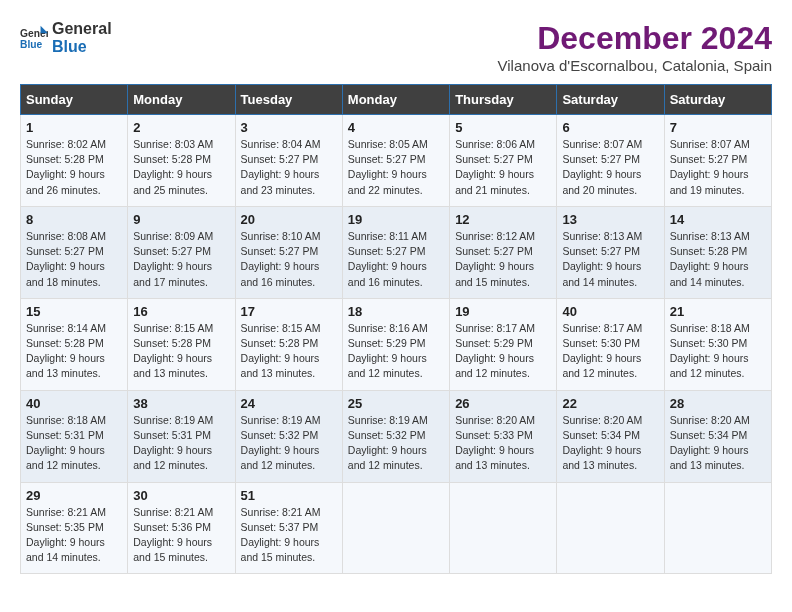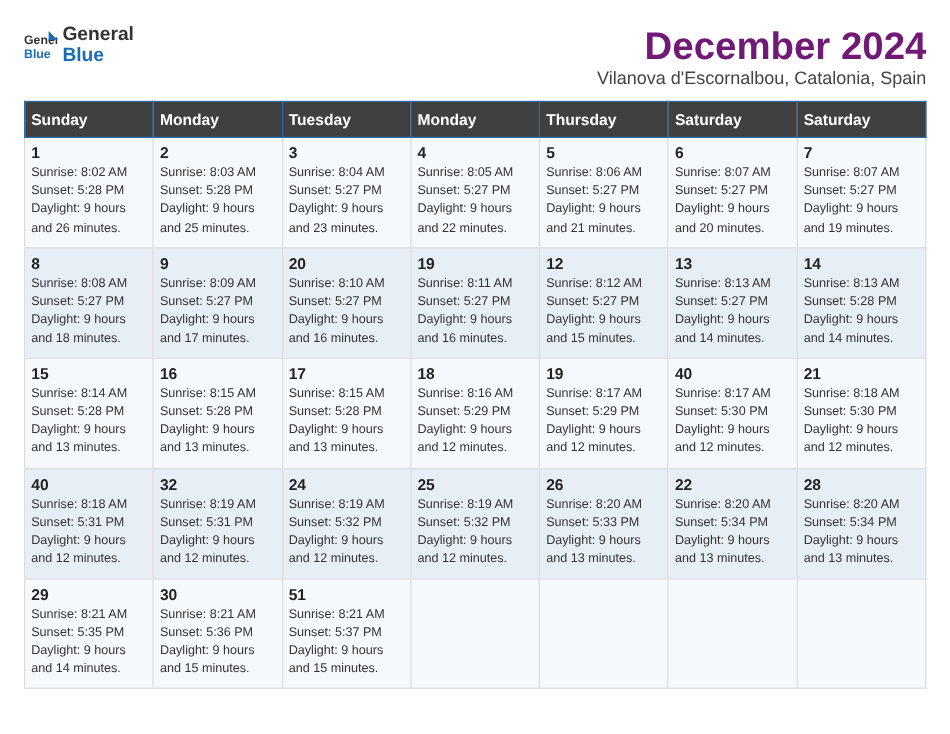--- a/index.html
+++ b/index.html
@@ -210,21 +210,21 @@
         <span class="day-number">21</span>
         <span class="day-info">Sunrise: 8:18 AM<br>Sunset: 5:30 PM<br>Daylight: 9 hours<br>and 12 minutes.</span>
       </td>
       </tr>
       <tr>
         <td>
         <span class="day-number">40</span>
         <span class="day-info">Sunrise: 8:18 AM<br>Sunset: 5:31 PM<br>Daylight: 9 hours<br>and 12 minutes.</span>
       </td>
         <td>
-        <span class="day-number">32</span>
+        <span class="day-number">38</span>
         <span class="day-info">Sunrise: 8:19 AM<br>Sunset: 5:31 PM<br>Daylight: 9 hours<br>and 12 minutes.</span>
       </td>
         <td>
         <span class="day-number">24</span>
         <span class="day-info">Sunrise: 8:19 AM<br>Sunset: 5:32 PM<br>Daylight: 9 hours<br>and 12 minutes.</span>
       </td>
         <td>
         <span class="day-number">25</span>
         <span class="day-info">Sunrise: 8:19 AM<br>Sunset: 5:32 PM<br>Daylight: 9 hours<br>and 12 minutes.</span>
       </td>

